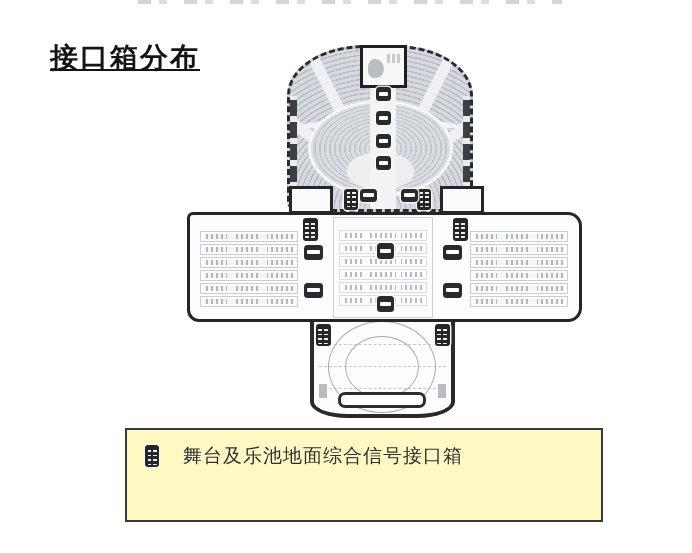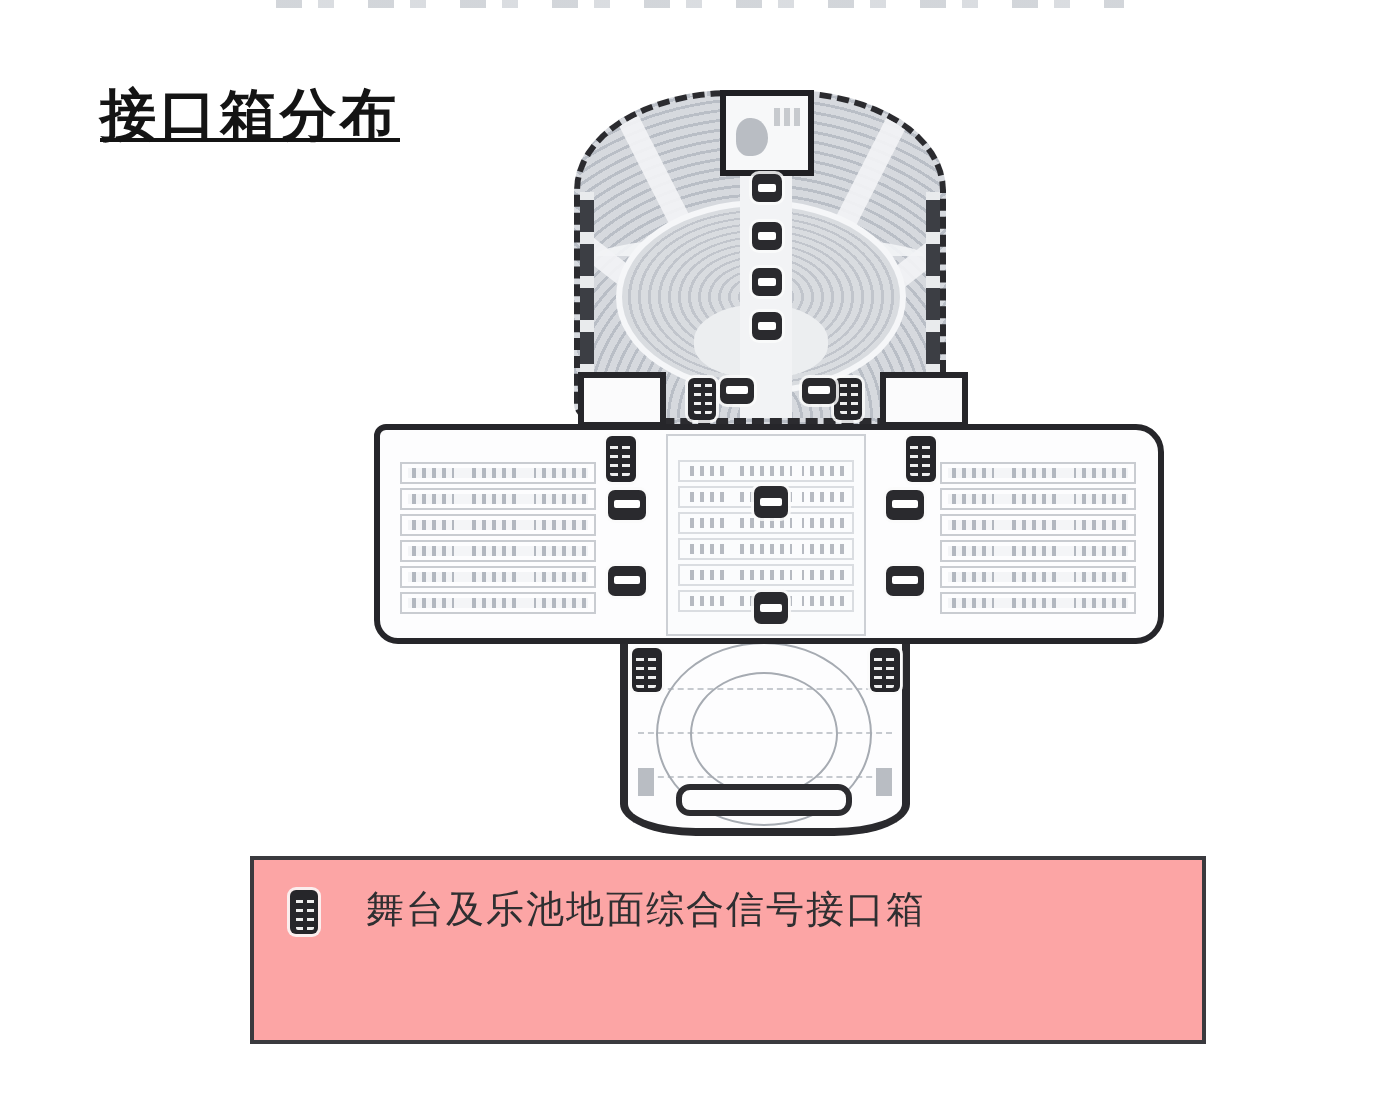--- a/index.html
+++ b/index.html
@@ -82,21 +82,21 @@
   .box-floor .grid{position:absolute;inset:2.5px;border-radius:1px;
     background-image:linear-gradient(90deg,transparent 0 calc(50% - 1px),#26262a calc(50% - 1px) calc(50% + 1px),transparent calc(50% + 1px)),
                      repeating-linear-gradient(0deg,rgba(255,255,255,.92) 0 1.5px,transparent 1.5px 4.5px);}
   .box-overhead{position:absolute;background:#2a2a2e;border-radius:3.5px;
     box-shadow:0 0 0 1.5px rgba(250,250,250,.85);}
   .box-overhead::after{content:'';position:absolute;left:3px;right:3px;top:calc(50% - 2px);
     height:4px;background:#fff;border-radius:1px;}
 
   
   .legend{position:absolute;left:125px;top:428px;width:478px;height:94px;box-sizing:border-box;
-    border:2.5px solid #3a3a3e;background:#fca5a5;}
+    border:2.5px solid #3a3a3e;background:#fef9c3;}
   .legend-row{position:absolute;left:18px;display:flex;align-items:center;}
   .legend-row.r1{top:13px;}
   .legend-row.r2{top:49px;}
   .legend-label{font-family:"Liberation Serif",serif;font-size:19px;color:#2f2f31;
     letter-spacing:1px;white-space:nowrap;line-height:1.4;}
   .legend .box-floor,.legend .box-overhead{position:relative;display:block;}
   .legend .gap{width:24px;flex:none;}
 </style>
 </head>
 <body>

